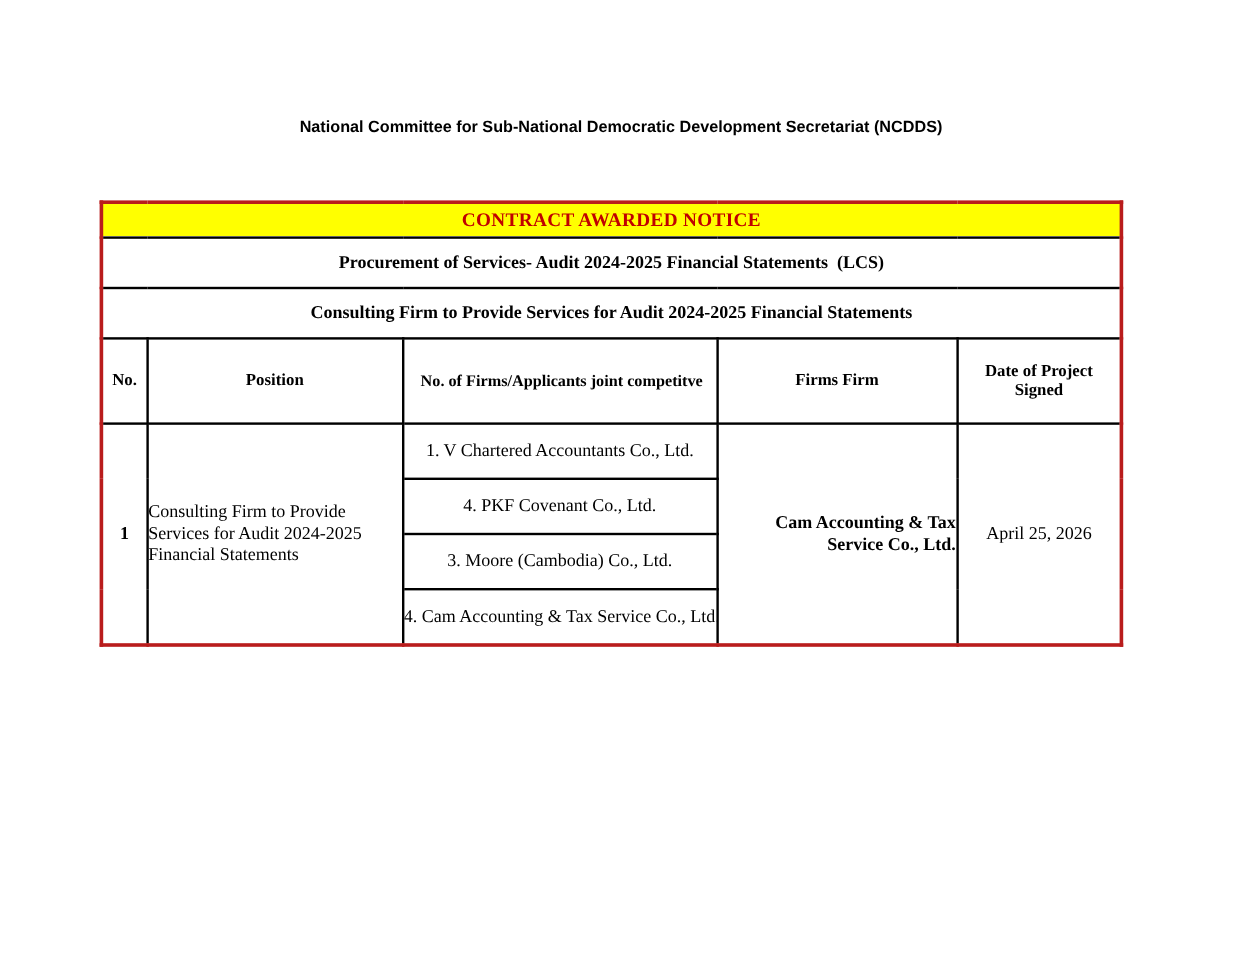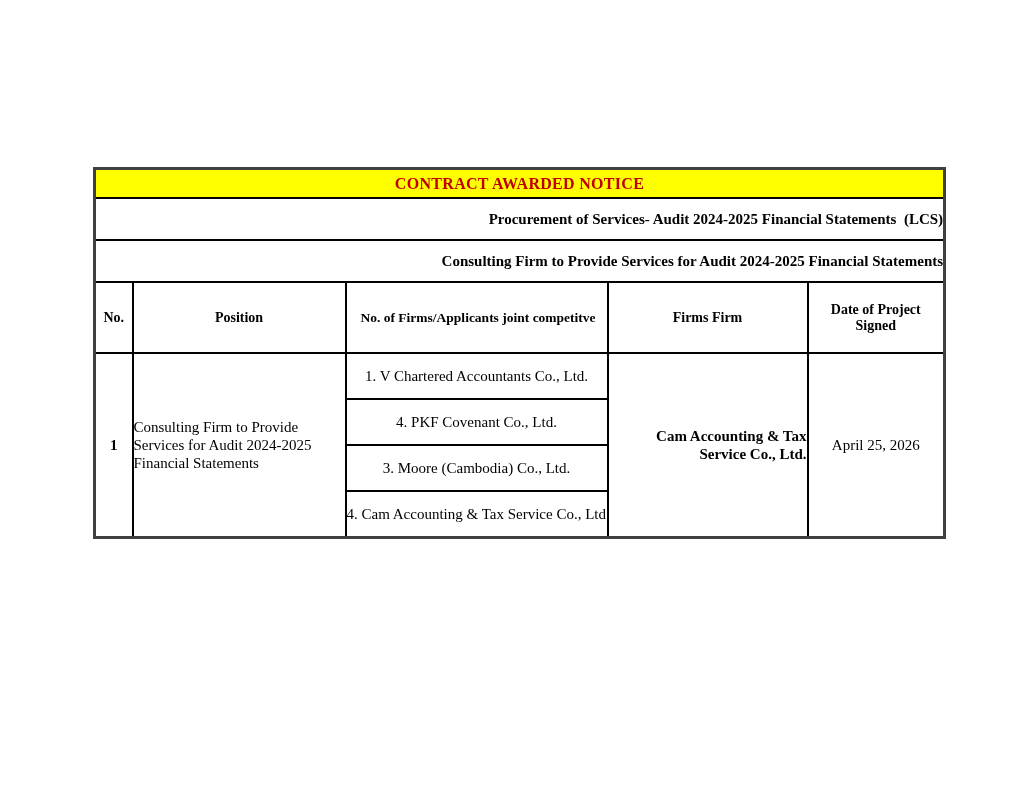--- a/index.html
+++ b/index.html
@@ -25,43 +25,43 @@
     font-weight: bold;
     font-size: 13.5px;
     line-height: 16px;
     color: #000000;
   }
   .hdr-line1 { top: 98px; }
   .hdr-line2 { top: 121px; }
 
   table.notice {
     position: absolute;
-    left: 93px;
+    left: 83px;
     top: 167px;
     width: 850px;
     border-collapse: collapse;
     table-layout: fixed;
-    border: 3px solid #404040;
+    border: 3px solid #b91c1c;
   }
   table.notice td, table.notice th {
     border: 2px solid #000000;
     padding: 0;
     overflow: hidden;
   }
   td.banner {
     height: 27px;
     text-align: center;
     vertical-align: middle;
     font-weight: bold;
     font-size: 16px;
     letter-spacing: 0.3px;
   }
   td.sub {
     height: 40px;
-    text-align: right;
+    text-align: center;
     vertical-align: middle;
     font-weight: bold;
     font-size: 15px;
     white-space: pre-wrap;
   }
   tr.colhead th {
     height: 41px;
     text-align: center;
     vertical-align: middle;
     font-weight: bold;
@@ -107,20 +107,21 @@
     vertical-align: middle;
     font-size: 15px;
     padding: 2px;
   }
 </style>
 </head>
 <body>
 
 <div class="page">
 
+  <div class="page-hdr hdr-line1">National Committee for Sub-National Democratic Development Secretariat (NCDDS)</div>
 
 
   <table class="notice">
     <colgroup>
       <col style="width:38px">
       <col style="width:213px">
       <col style="width:262px">
       <col style="width:200px">
       <col style="width:137px">
     </colgroup>

